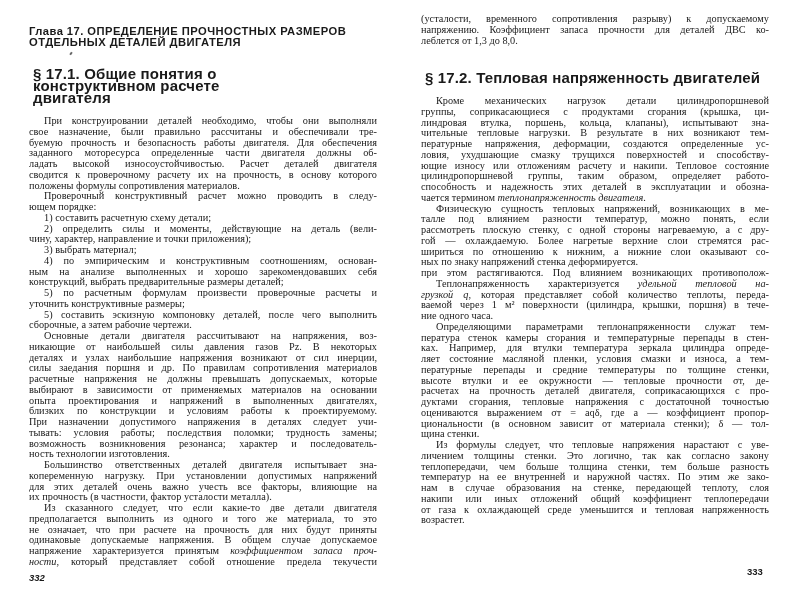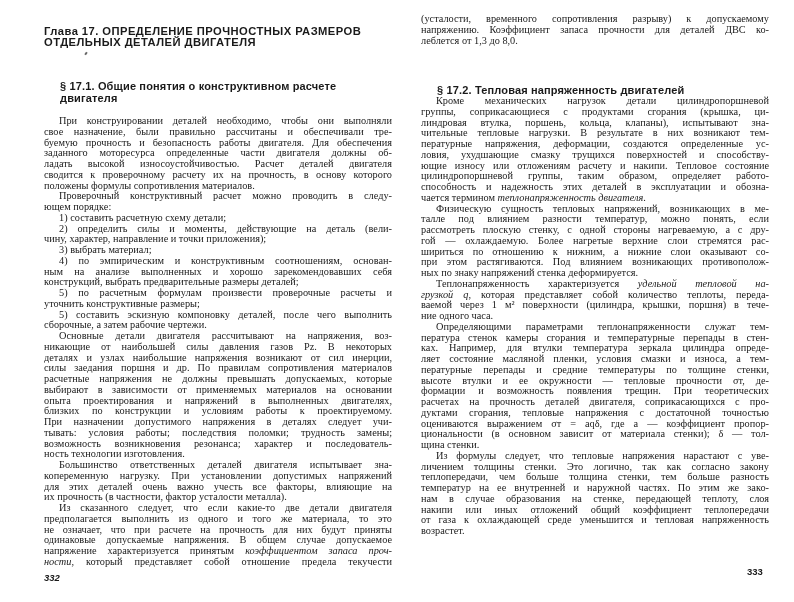--- a/index.html
+++ b/index.html
@@ -4,33 +4,33 @@
 <style>
   html, body { margin: 0; padding: 0; }
   body {
     width: 794px; height: 602px; overflow: hidden;
     background: #ffffff;
     font-family: "Liberation Serif", "DejaVu Serif", serif;
     color: #1a1a1a;
     position: relative;
   }
   .page { position: absolute; top: 0; height: 458px; }
-  #page-left { left: 15px; width: 397px; }
+  #page-left { left: 0; width: 397px; }
   #page-right { left: 397px; width: 397px; }
 
   .chapter-title {
     position: absolute; left: 29px; top: 24px; width: 340px;
     font-family: "Liberation Sans", "DejaVu Sans", sans-serif;
     font-weight: bold; font-size: 11.2px; line-height: 14px;
     letter-spacing: 0.45px; margin: 0;
   }
   .section-title {
     font-family: "Liberation Sans", "DejaVu Sans", sans-serif;
-    font-weight: bold; font-size: 11px; line-height: 12px;
-    letter-spacing: 0.15px; margin: 16px;
+    font-weight: bold; font-size: 15px; line-height: 12px;
+    letter-spacing: 0.15px; margin: 4px;
   }
   #sec-17-1-title { position: absolute; left: 29px; top: 64px; width: 300px; }
   #sec-17-2-title { position: absolute; left: 24px; top: 68px; width: 340px; }
 
   .body-text {
     position: absolute;
     font-size: 10.3px; line-height: 10.75px;
   }
   #left-body { left: 29px; top: 96px; width: 348px; margin-top: 20px; }
   #right-top { left: 24px; top: 14px; width: 348px; }
@@ -130,33 +130,32 @@
       <span class="ln">ловия, ухудшающие смазку трущихся поверхностей и способству-</span>
       <span class="ln">ющие износу или отложениям расчету и накипи. Тепловое состояние</span>
       <span class="ln">цилиндропоршневой группы, таким образом, определяет работо-</span>
       <span class="ln">способность и надежность этих деталей в эксплуатации и обозна-</span>
       <span class="ln last">чается термином <em>теплонапряженность двигателя</em>.</span>
       <span class="ln ind">Физическую сущность тепловых напряжений, возникающих в ме-</span>
       <span class="ln">талле под влиянием разности температур, можно понять, если</span>
       <span class="ln">рассмотреть плоскую стенку, с одной стороны нагреваемую, а с дру-</span>
       <span class="ln">гой — охлаждаемую. Более нагретые верхние слои стремятся рас-</span>
       <span class="ln">шириться по отношению к нижним, а нижние слои оказывают со-</span>
+      <span class="ln last">ных по знаку напряжений стенка деформируется.</span>
       <span class="ln">при этом растягиваются. Под влиянием возникающих противополож-</span>
-      <span class="ln last">ных по знаку напряжений стенка деформируется.</span>
       <span class="ln ind">Теплонапряженность характеризуется <em>удельной тепловой на-</em></span>
       <span class="ln"><em>грузкой q</em>, которая представляет собой количество теплоты, переда-</span>
       <span class="ln">ваемой через 1 м² поверхности (цилиндра, крышки, поршня) в тече-</span>
       <span class="ln last">ние одного часа.</span>
       <span class="ln ind">Определяющими параметрами теплонапряженности служат тем-</span>
       <span class="ln">пература стенок камеры сгорания и температурные перепады в стен-</span>
       <span class="ln">ках. Например, для втулки температура зеркала цилиндра опреде-</span>
       <span class="ln">ляет состояние масляной пленки, условия смазки и износа, а тем-</span>
       <span class="ln">пературные перепады и средние температуры по толщине стенки,</span>
       <span class="ln">высоте втулки и ее окружности — тепловые прочности σт, де-</span>
-      <span class="ln">формации и возможность появления трещин. При теоретических</span>
       <span class="ln">расчетах на прочность деталей двигателя, соприкасающихся с про-</span>
       <span class="ln">дуктами сгорания, тепловые напряжения с достаточной точностью</span>
       <span class="ln">оцениваются выражением σт = aqδ, где a — коэффициент пропор-</span>
       <span class="ln">циональности (в основном зависит от материала стенки); δ — тол-</span>
       <span class="ln last">щина стенки.</span>
       <span class="ln ind">Из формулы следует, что тепловые напряжения нарастают с уве-</span>
       <span class="ln">личением толщины стенки. Это логично, так как согласно закону</span>
       <span class="ln">теплопередачи, чем больше толщина стенки, тем больше разность</span>
       <span class="ln">температур на ее внутренней и наружной частях. По этим же зако-</span>
       <span class="ln">нам в случае образования на стенке, передающей теплоту, слоя</span>

